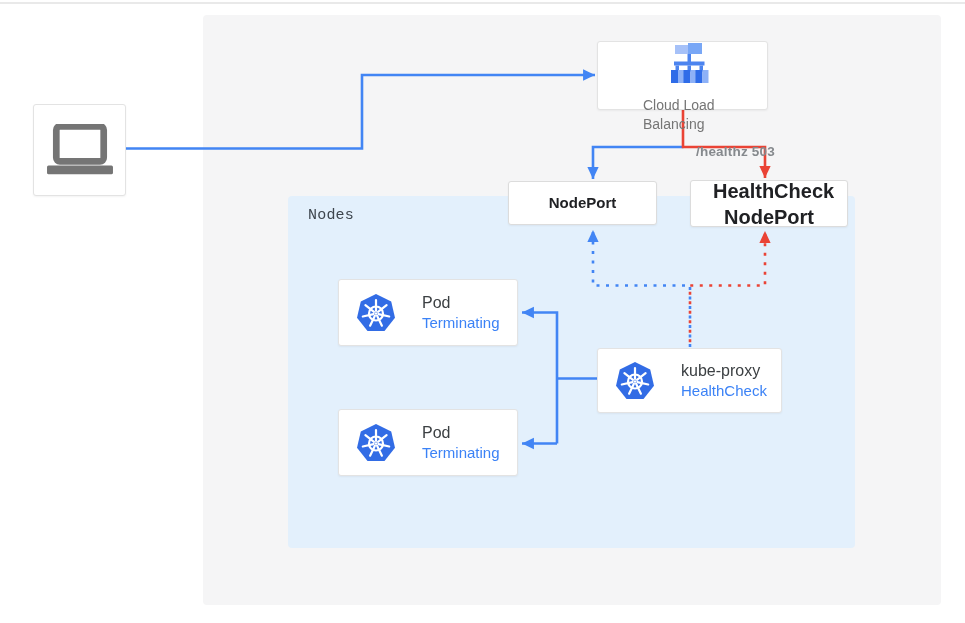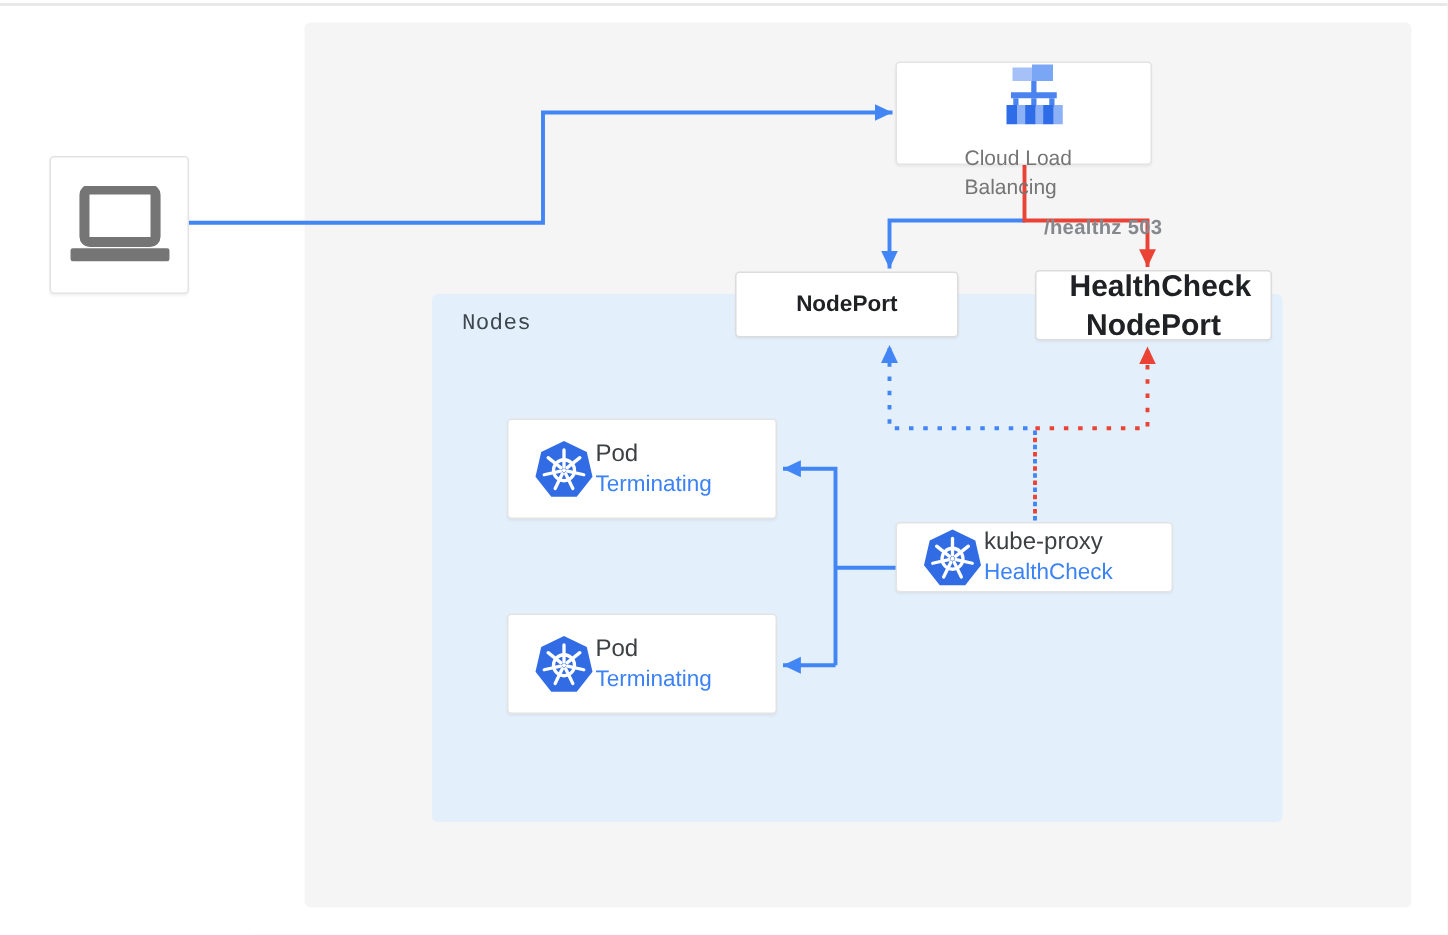--- a/index.html
+++ b/index.html
@@ -26,28 +26,28 @@
   .wire.red{stroke:#ea4335;}
   .wire.dotted{stroke-dasharray:3 6.5;stroke-width:2.6px;}
   .box{
     position:absolute;background:#ffffff;border:1px solid #e3e3e3;border-radius:3px;
     box-shadow:0 1px 2px rgba(0,0,0,.05);z-index:3;box-sizing:border-box;
     display:flex;align-items:center;
   }
   #laptop-box{left:33px;top:104px;width:93px;height:92px;justify-content:center;}
   #clb-box{left:597px;top:41px;width:171px;height:69px;padding-left:13px;gap:13px;flex-direction:column;}
   .clb-text{font-size:14px;line-height:19px;color:#757575;width:92px;}
-  #nodeport-box{left:490px;top:181px;width:149px;height:44px;justify-content:center;border-color:#dcdcdc;}
+  #nodeport-box{left:508px;top:181px;width:149px;height:44px;justify-content:center;border-color:#dcdcdc;}
   #hcnp-box{left:690px;top:180px;width:158px;height:47px;justify-content:center;border-color:#dcdcdc;}
   .port-label{font-size:15px;font-weight:bold;color:#202124;text-align:center;line-height:1.3;}
   #hcnp-box .port-label{font-size:20px;max-width:112px;}
-  .k8s-box{padding-left:17px;gap:1px;}
+  .k8s-box{padding-left:17px;gap:26px;}
   #pod1-box{left:338px;top:279px;width:180px;height:67px;}
   #pod2-box{left:338px;top:409px;width:180px;height:67px;}
-  #kproxy-box{left:597px;top:348px;width:185px;height:47px;}
+  #kproxy-box{left:597px;top:348px;width:185px;height:65px;}
   .box-title{font-size:16px;color:#3c4043;line-height:21px;}
   .box-sub{font-size:15px;color:#3b82f6;line-height:20px;}
   #healthz-label{
     position:absolute;left:696px;top:121px;z-index:4;
     font-size:13.5px;font-weight:bold;color:#85898d;letter-spacing:.2px;margin-top:23px;
   }
   .icon-wrap{display:flex;align-items:center;justify-content:center;flex:none;}
 </style>
 </head>
 <body>

